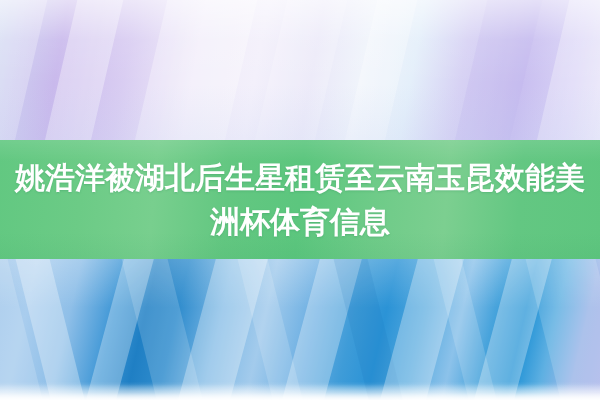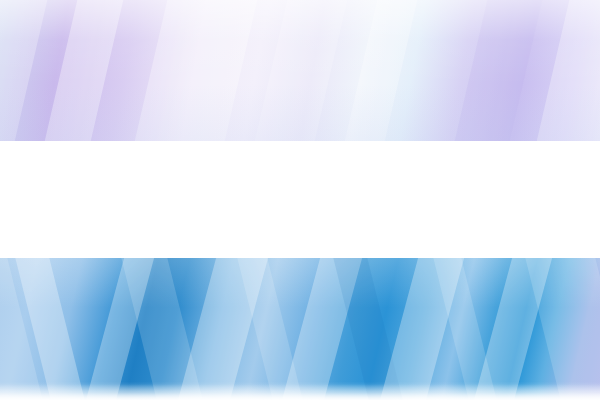--- a/index.html
+++ b/index.html
@@ -184,14 +184,17 @@
     <div class="chev e" style="left:352px; width:34px; transform:skewX(14deg);"></div>
     <div class="chev" style="left:398px; width:46px; transform:skewX(-15deg);"></div>
     <div class="chev d" style="left:452px; width:28px; transform:skewX(14deg);"></div>
     <div class="chev" style="left:492px; width:40px; transform:skewX(-15deg);"></div>
     <div class="chev d" style="left:544px; width:70px; transform:skewX(14deg);"></div>
 
     <div class="bottom-haze"></div>
     <div class="watermark"></div>
   </div>
 
+  <div class="green-band">
+    <div class="headline">姚浩洋被湖北后生星租赁至云南玉昆效能美洲杯体育信息</div>
+  </div>
 
 </div>
 
 </body></html>

